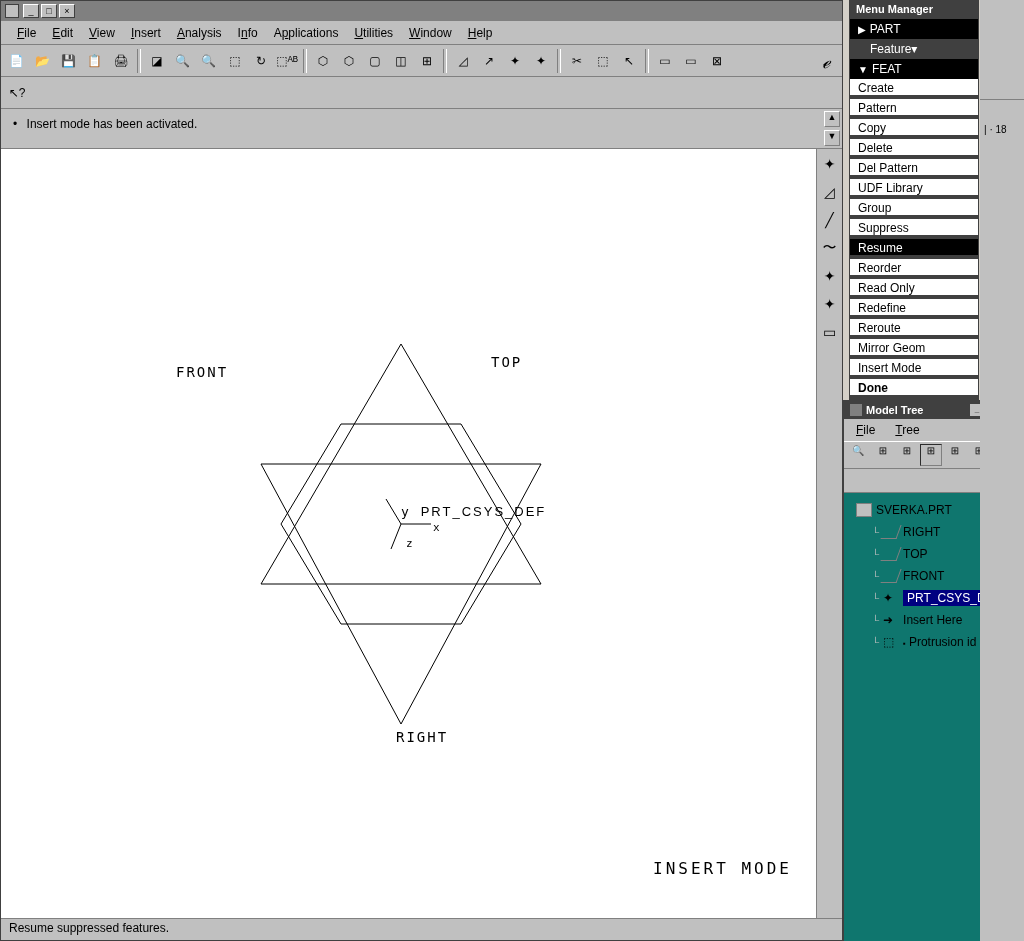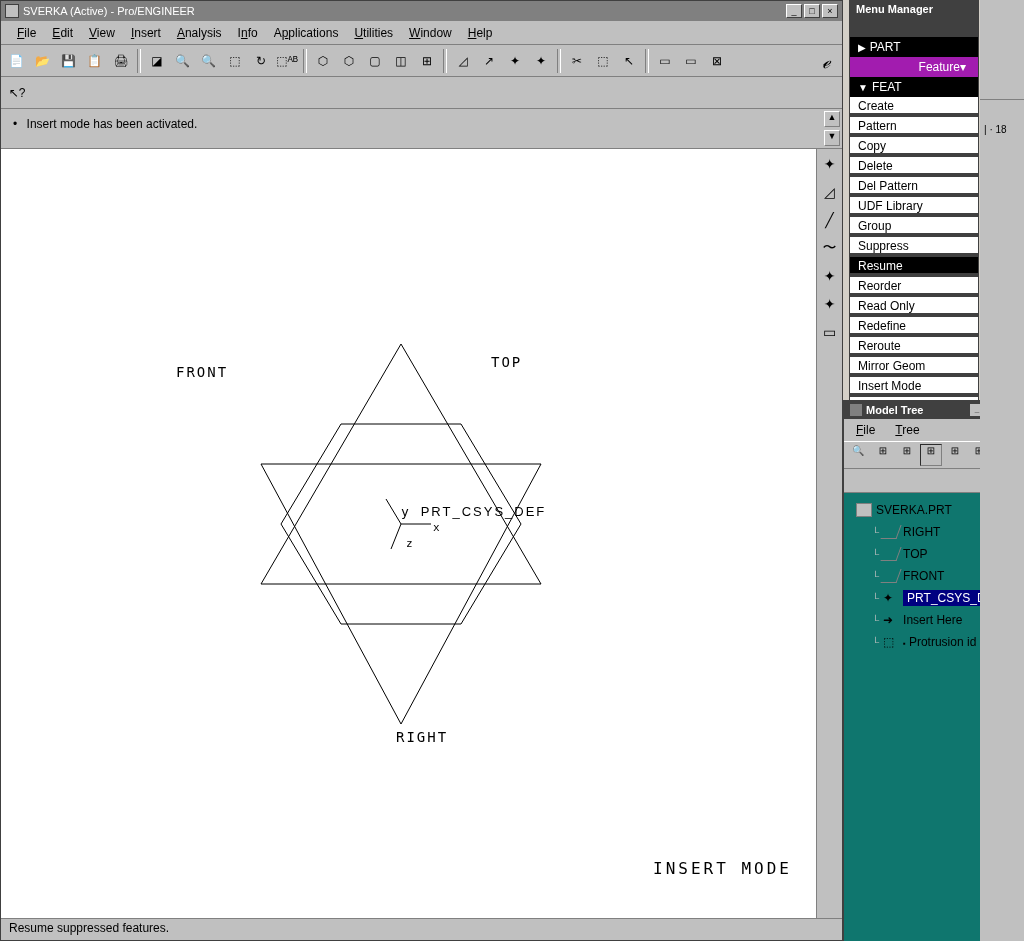--- a/index.html
+++ b/index.html
@@ -24,24 +24,24 @@
 .scroll-down { bottom: 2px; }
 .canvas-area { background: #fff; position: relative; height: calc(100% - 170px); }
 .side-toolbar { position: absolute; right: 0; top: 0; width: 26px; background: #c0c0c0; height: 100%; border-left: 1px solid #808080; display: flex; flex-direction: column; padding: 4px 0; gap: 6px; }
 .side-btn { width: 22px; height: 22px; margin: 0 auto; background: #c0c0c0; border: 1px solid #c0c0c0; cursor: pointer; display: flex; align-items: center; justify-content: center; font-size: 14px; }
 .bottom-status { background: #c0c0c0; height: 22px; padding: 2px 8px; font-size: 12px; border-top: 1px solid #808080; }
 .drawing { position: absolute; left: 130px; top: 175px; }
 .drawing-label { position: absolute; font-family: monospace; font-size: 14px; letter-spacing: 2px; }
 .canvas-text { position: absolute; font-family: monospace; font-size: 16px; letter-spacing: 3px; right: 50px; bottom: 40px; }
 
 .menu-manager { position: absolute; left: 849px; top: 0; width: 130px; background: #c0c0c0; border: 1px solid #404040; }
-.mm-title { background: #404040; color: #fff; height: 36px; font-size: 11px; font-weight: bold; padding: 2px 6px; }
+.mm-title { background: #404040; color: #fff; height: 18px; font-size: 11px; font-weight: bold; padding: 2px 6px; }
 .mm-header { background: #000; color: #fff; height: 20px; font-size: 12px; padding: 2px 8px; display: flex; align-items: center; }
 .mm-header-arrow { margin-right: 4px; font-size: 10px; }
-.mm-subheader { background: #a21caf; color: #fff; height: 20px; font-size: 12px; padding: 2px 12px; display: flex; align-items: center; justify-content: flex-end; }
+.mm-subheader { background: #404040; color: #fff; height: 20px; font-size: 12px; padding: 2px 20px; display: flex; align-items: center; justify-content: flex-start; }
 .mm-item { background: #fff; height: 20px; font-size: 12px; padding: 2px 8px; cursor: pointer; border-bottom: 4px solid #404040; }
 .mm-item.selected { background: #000; color: #fff; }
 .mm-item.bold { font-weight: bold; }
 
 .model-tree { position: absolute; left: 843px; top: 400px; width: 180px; background: #c0c0c0; border: 1px solid #404040; }
 .mt-title { background: #404040; color: #fff; height: 18px; font-size: 11px; font-weight: bold; padding: 2px 6px; display: flex; align-items: center; }
 .mt-title-icon { width: 12px; height: 12px; background: #808080; margin-right: 4px; }
 .mt-title-text { flex: 1; }
 .mt-title-btns { display: flex; gap: 2px; }
 .mt-title-btn { width: 14px; height: 12px; background: #c0c0c0; font-size: 8px; text-align: center; line-height: 12px; cursor: pointer; color: #000; }
@@ -65,21 +65,20 @@
 .right-strip { position: absolute; left: 980px; top: 0; width: 44px; height: 941px; background: #c0c0c0; }
 .right-strip-top { height: 100px; border-bottom: 1px solid #808080; }
 .right-strip-ind { position: absolute; top: 124px; left: 4px; font-size: 10px; }
 </style>
 </head>
 <body>
 
 <div class="main-window">
   <div class="titlebar">
     <div class="titlebar-icon"></div>
-    <div class="titlebar-text">SVERKA (Active) - Pro/ENGINEER</div>
     <div class="titlebar-buttons">
       <div class="titlebar-btn">_</div>
       <div class="titlebar-btn">□</div>
       <div class="titlebar-btn">×</div>
     </div>
   </div>
 
   <div class="menubar">
     <div class="menu-item"><u>F</u><span>ile</span></div>
     <div class="menu-item"><u>E</u>dit</div>

